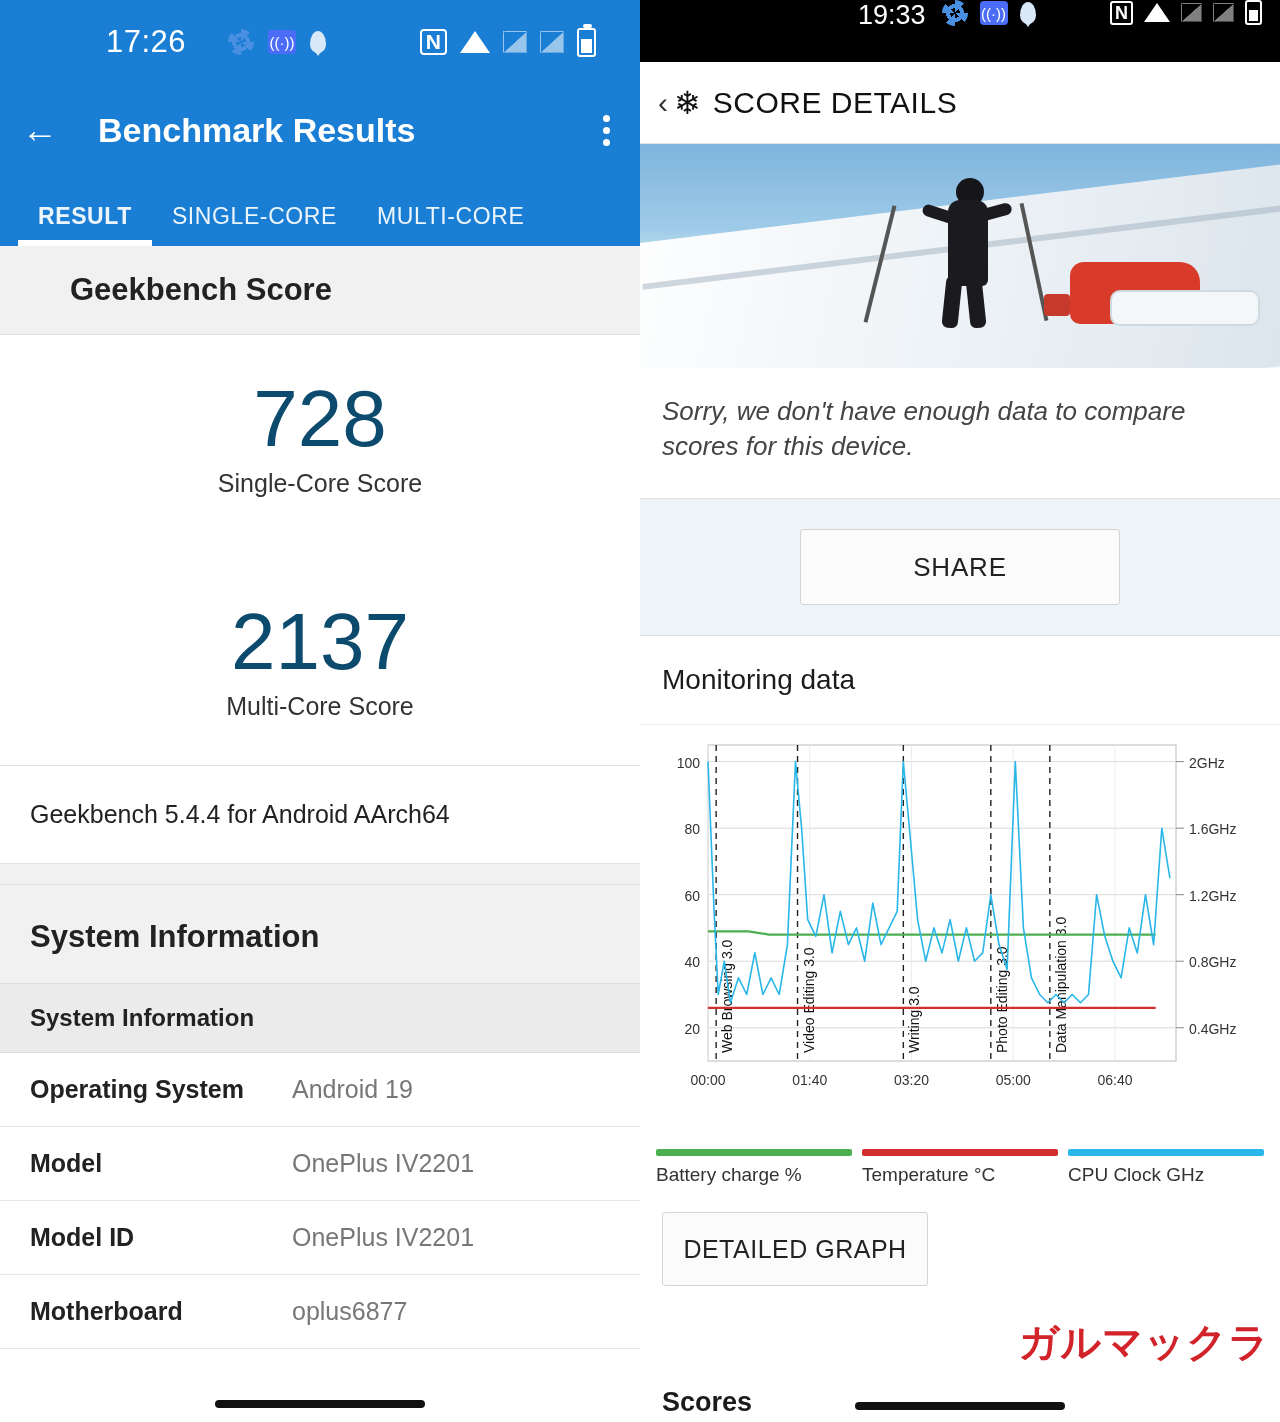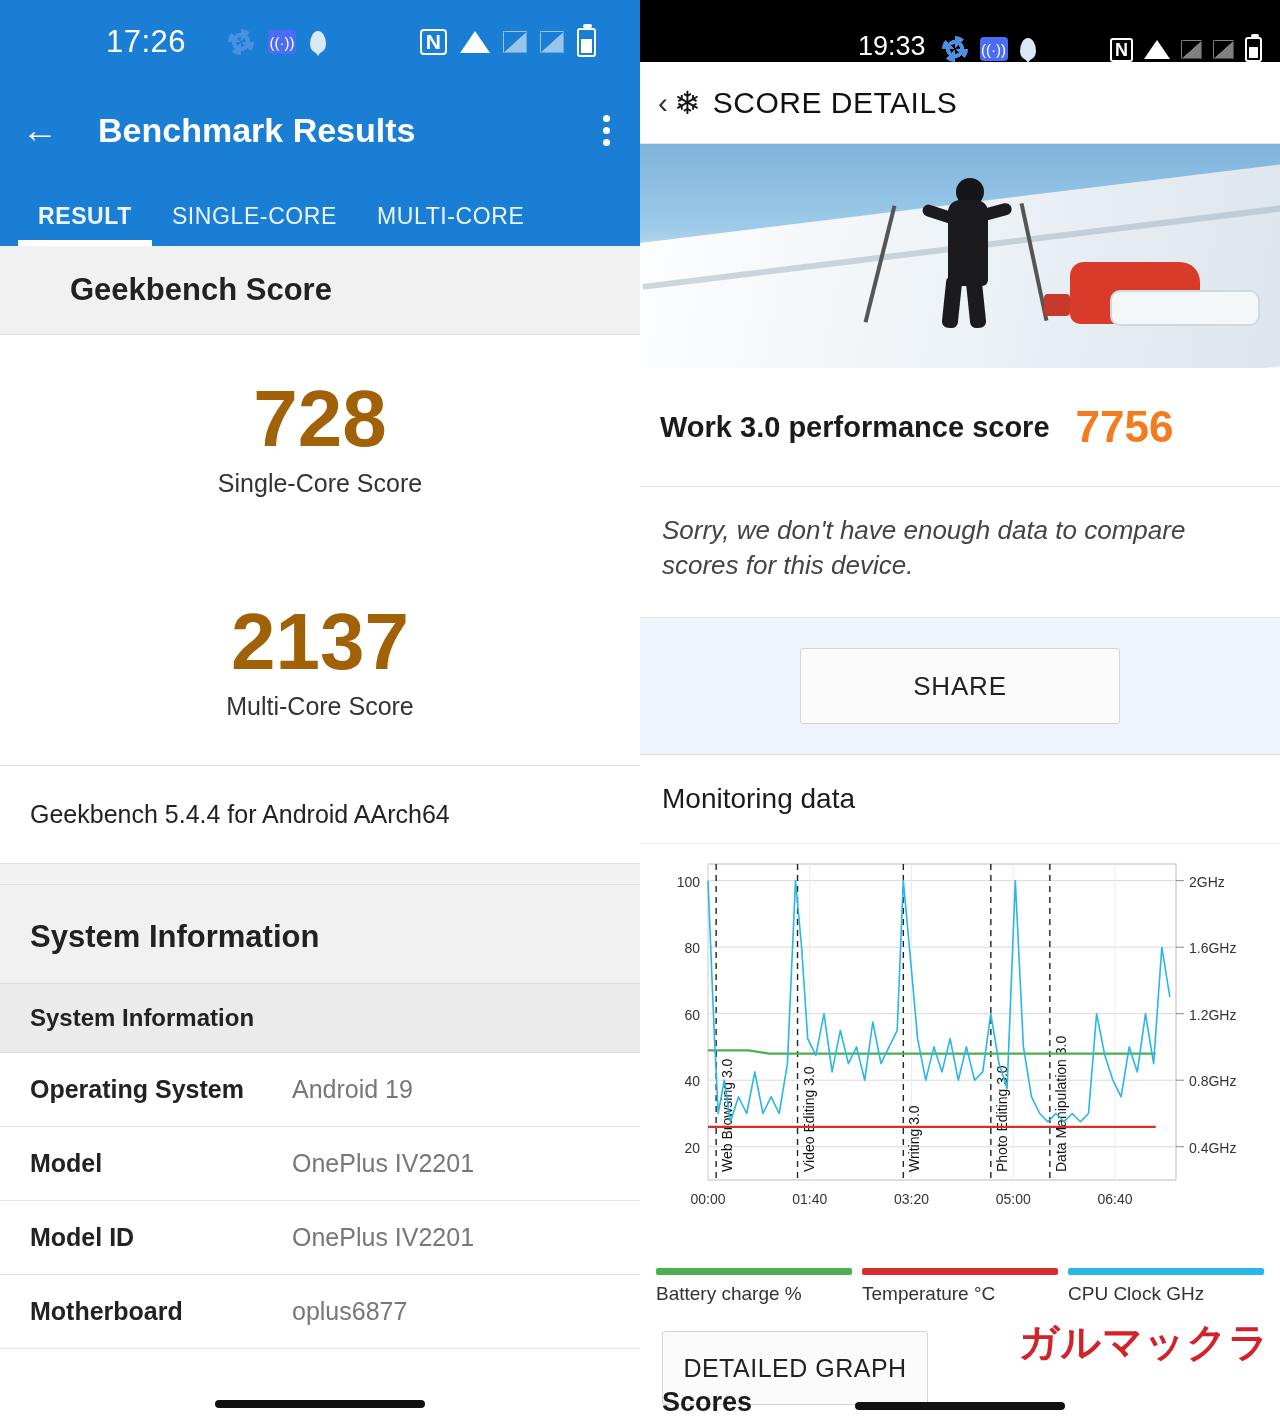--- a/index.html
+++ b/index.html
@@ -54,39 +54,39 @@
   }
   .l-tab:first-child { margin-left: 18px; font-weight: bold; }
   .l-tab.active::after {
     content: ""; position: absolute; left: 0; right: 0; bottom: 0; height: 6px; background: #fff;
   }
 
   .sec-header { background: #f1f1f1; padding: 26px 30px; border-bottom: 1px solid #e0e0e0; }
   .sec-header h2 { font-size: 31px; font-weight: bold; color: #222; margin-left: 40px; }
 
   .score-block { text-align: center; padding: 42px 0 10px 0; }
-  .score-num { font-size: 80px; color: #a16207; font-weight: 700; line-height: 1.05; }
+  .score-num { font-size: 80px; color: #0c4a6e; font-weight: 400; line-height: 1.05; }
   .score-lbl { font-size: 25px; color: #333; margin-top: 8px; }
   .score-gap { height: 50px; }
   .divider { height: 1px; background: #e0e0e0; }
 
   .version-row { padding: 34px 30px; font-size: 25px; color: #222; }
   .grey-gap { height: 22px; background: #f1f1f1; border-top: 1px solid #e0e0e0; border-bottom: 1px solid #e0e0e0; }
 
   .sysinfo-title { background: #f1f1f1; padding: 34px 30px 28px 30px; font-size: 31px; font-weight: bold; color: #222; }
   .subheader { background: #ebebeb; padding: 20px 30px; font-size: 24px; font-weight: bold; color: #222; border-top: 1px solid #ddd; border-bottom: 1px solid #ddd;}
   .kv { display: flex; padding: 22px 30px; border-bottom: 1px solid #e6e6e6; align-items: center; }
   .kv .k { font-size: 25px; font-weight: bold; color: #222; width: 262px; flex: none; }
   .kv .v { font-size: 25px; color: #777; }
 
   .home-indicator { position: absolute; bottom: 14px; left: 50%; transform: translateX(-50%); width: 210px; height: 8px; background: #111; border-radius: 4px; }
 
   
   .right { width: 640px; height: 1422px; background: #fff; position: relative; overflow: hidden; }
-  .r-status { height: 62px; background: #000; display: flex; align-items: flex-end; color: #fff; padding: 0 18px; }
+  .r-status { height: 62px; background: #000; display: flex; align-items: flex-start; color: #fff; padding: 0 18px; }
   .r-status .time { font-size: 27px; margin-left: 200px; }
   .r-icons-l { display: flex; align-items: center; gap: 12px; margin-left: 16px; }
   .r-icons-r { display: flex; align-items: center; gap: 11px; margin-left: auto; }
   .nfc-b { font-size: 18px; font-weight: bold; border: 2px solid #fff; border-radius: 3px; padding: 0 3px; line-height: 20px; }
   .wifi-b { width: 0; height: 0; border-left: 13px solid transparent; border-right: 13px solid transparent; border-bottom: 19px solid #fff; }
   .sig-b { width: 21px; height: 19px; background: linear-gradient(to top left, #fff 48%, transparent 50%); opacity: .5; border: 1.3px solid rgba(255,255,255,.55); }
   .batt-b { width: 17px; height: 25px; border: 2.2px solid #fff; border-radius: 3px; position: relative; }
   .batt-b::before { content:""; position:absolute; top:-5px; left:3.5px; width:8px; height:3.5px; background:#fff; border-radius:2px; }
   .batt-b::after { content:""; position:absolute; left:2px; right:2px; bottom:2px; height:11px; background:#fff; }
 
@@ -266,24 +266,20 @@
         <div class="armL"></div>
           <div class="armR"></div>
         <div class="legL"></div>
           <div class="legR"></div>
       </div>
       <div class="sled"></div>
       <div class="redbit"></div>
       <div class="sled2"></div>
     </div>
 
-    <div class="score-row">
-      <span class="lbl">Work 3.0 performance score</span>
-      <span class="val">7756</span>
-    </div>
 
     <div class="note">Sorry, we don't have enough data to compare scores for this device.</div>
 
     <div class="share-wrap">
       <div class="share-btn">SHARE</div>
     </div>
 
     <div class="mon-title">Monitoring data</div>
 
     <div class="chart-wrap">

